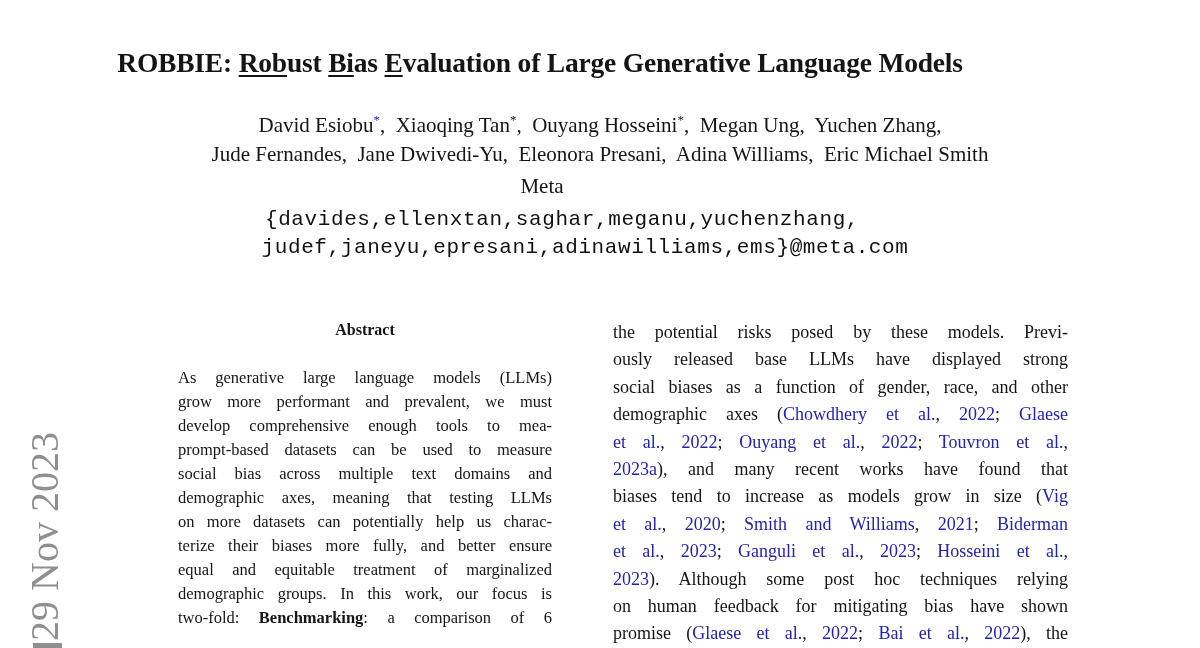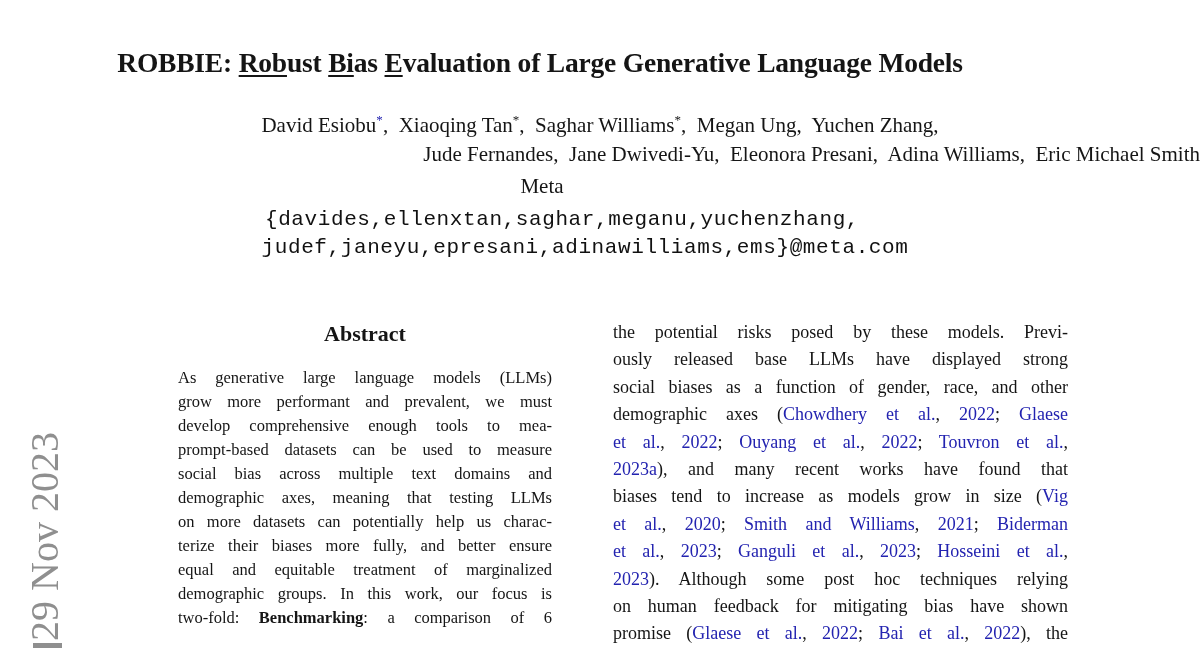--- a/index.html
+++ b/index.html
@@ -13,32 +13,32 @@
   }
   .u{text-decoration:underline;text-decoration-thickness:1.5px;text-underline-offset:3px;}
   .b{font-weight:bold;}
   .cite{color:#2323b0;}
   .sup{vertical-align:super;font-size:0.62em;line-height:0;}
   .authors{
     position:absolute;left:0;width:1200px;text-align:center;
     font-size:21px;white-space:pre-wrap;
   }
   .authors.l1{top:113px;}
-  .authors.l2{top:142px;text-align:right;}
+  .authors.l2{top:142px;}
   .affiliation{position:absolute;top:174px;left:0;width:1084px;text-align:center;font-size:21px;}
   .email{
     position:absolute;left:0;width:1124px;text-align:center;
     font-family:"Liberation Mono","DejaVu Sans Mono",monospace;
     font-size:21px;letter-spacing:0.6px;color:#111;
   }
   .email.e1{top:208px;}
   .email.e2{top:236px;margin-left:23px;}
   .abs-heading{
     position:absolute;left:178px;width:374px;top:321px;
-    text-align:center;font-size:22px;font-weight:bold;
+    text-align:center;font-size:16px;font-weight:bold;
   }
   .abs-body{
     position:absolute;left:178px;width:374px;top:366px;
     font-size:16.5px;line-height:24px;
   }
   .abs-body .line{height:24px;overflow:hidden;text-align:justify;text-align-last:justify;}
   .right-col{
     position:absolute;left:613px;width:455px;top:319px;
     font-size:18px;line-height:27.4px;
   }
@@ -56,21 +56,21 @@
 </head>
 <body>
 
 <div class="page">
 
   <div class="watermark">29 Nov 2023</div>
   <div class="watermark-frag"></div>
 
   <h1 class="title"><span>ROBBIE: </span><span class="u">Rob</span><span>ust </span><span class="u">Bi</span><span>as </span><span class="u">E</span><span>valuation of Large Generative Language Models</span></h1>
 
-  <div class="authors l1"><span>David Esiobu</span><span class="cite sup">*</span><span>,  Xiaoqing Tan</span><span class="sup">*</span><span>,  Saghar Williams</span><span class="sup">*</span><span>,  Megan Ung,  Yuchen Zhang,</span></div>
+  <div class="authors l1"><span>David Esiobu</span><span class="cite sup">*</span><span>,  Xiaoqing Tan</span><span class="sup">*</span><span>,  Ouyang Hosseini</span><span class="sup">*</span><span>,  Megan Ung,  Yuchen Zhang,</span></div>
 
   <div class="authors l2">Jude Fernandes,  Jane Dwivedi-Yu,  Eleonora Presani,  Adina Williams,  Eric Michael Smith</div>
 
   <div class="affiliation">Meta</div>
 
   <div class="email e1">{davides,ellenxtan,saghar,meganu,yuchenzhang,</div>
 
   <div class="email e2">judef,janeyu,epresani,adinawilliams,ems}@meta.com</div>
 
   <div class="abs-heading">Abstract</div>

